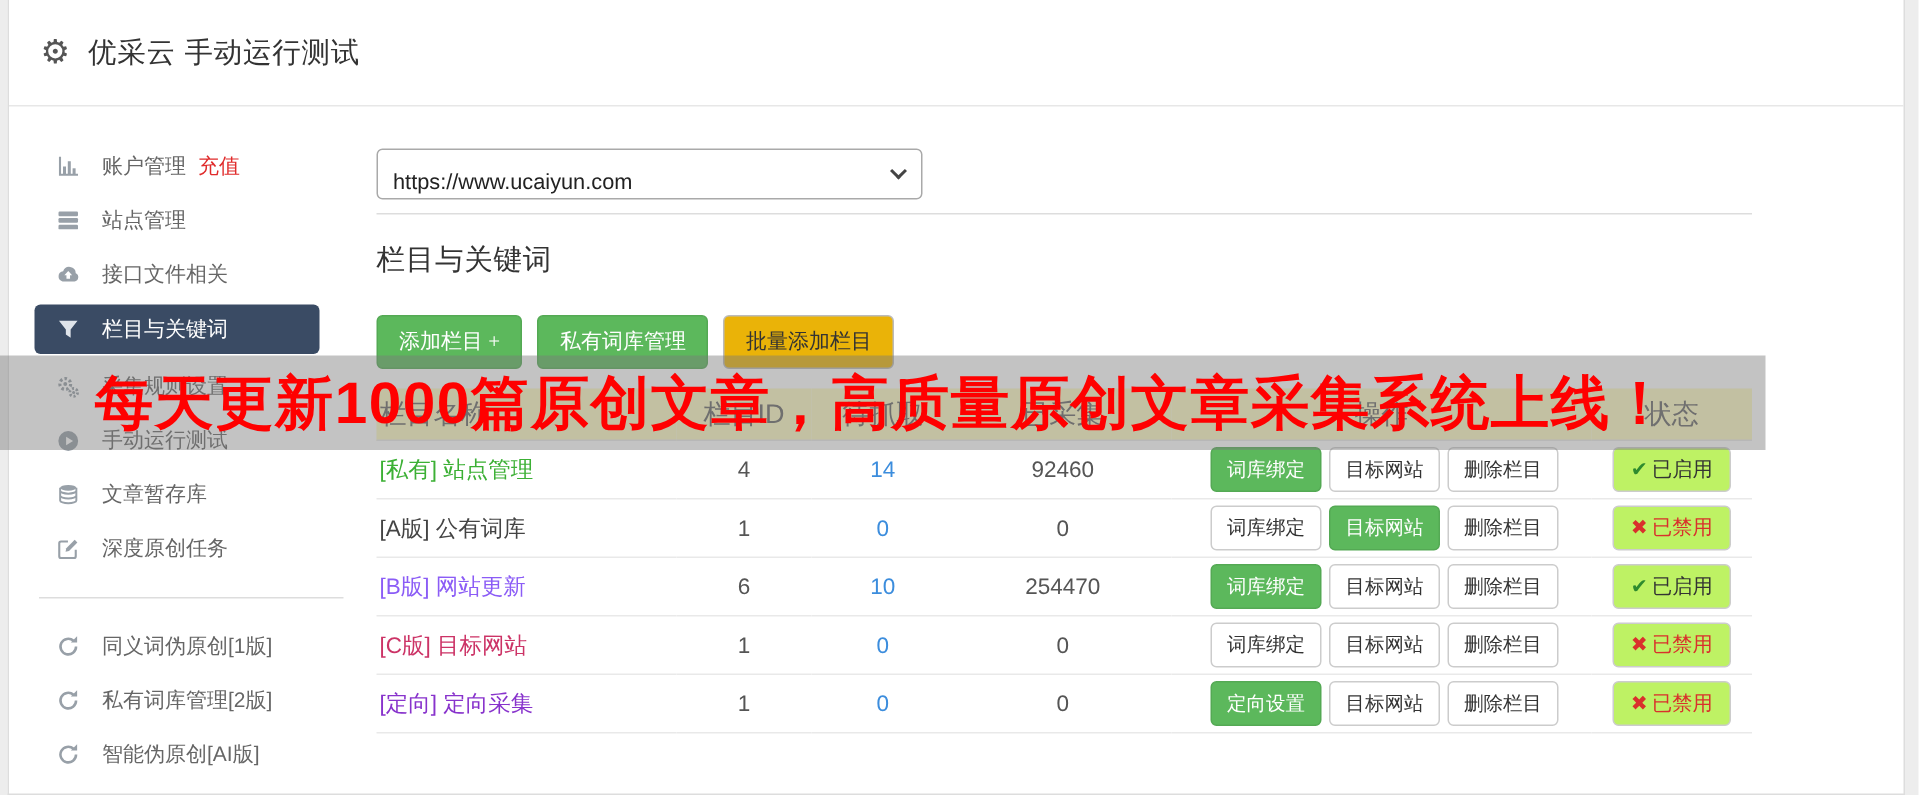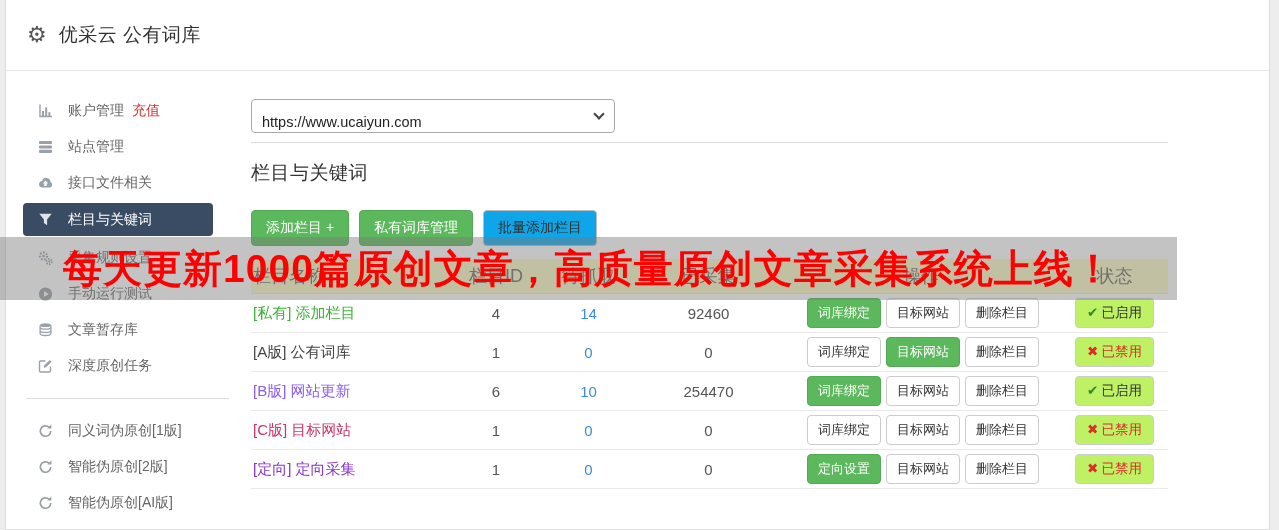--- a/index.html
+++ b/index.html
@@ -26,23 +26,23 @@
   .content { flex:1; padding-top:28px; position:relative; }
   .selwrap { position:relative; width:364px; }
   select.site { width:364px; height:34px; border:1px solid #a9a9a9; border-radius:4px;
                 padding:12px 30px 0 10px; font-size:14.5px; color:#222; background:#fff;
                 appearance:none; -webkit-appearance:none; font-family:inherit; }
   .chev { position:absolute; right:12px; top:11px; width:8px; height:8px;
           border-right:2px solid #444; border-bottom:2px solid #444; transform:rotate(45deg); pointer-events:none; }
   .rule { border:none; border-top:1px solid #ddd; width:917px; margin-top:9px; }
   h2.ptitle { font-size:19px; font-weight:normal; color:#333; margin-top:17px; letter-spacing:.5px; }
   .toolbar { margin-top:24px; display:flex; gap:10px; }
-  .btn { font-size:14px; border-radius:4px; padding:8px 14px; cursor:pointer; font-family:Liberation Sans, sans-serif; }
+  .btn { font-size:14px; border-radius:4px; padding:8px 14px; cursor:pointer; font-family:Liberation Serif, serif; }
   .btn.green { background:#5cb85c; border:1px solid #54a954; color:#fff; }
-  .btn.white { background:#0ea5e9; border:1px solid #bbb; color:#333; }
+  .btn.white { background:#eab308; border:1px solid #bbb; color:#333; }
   
   table.grid { border-collapse:collapse; width:917px; margin-top:13px; table-layout:fixed; }
   .grid th { background:#fef9c3; color:#666; font-weight:normal; font-size:18px; padding:5px 2px; }
   .grid col.c-name{width:200px} .grid col.c-id{width:90px} .grid col.c-pend{width:95px}
   .grid col.c-coll{width:145px} .grid col.c-act{width:280px} .grid col.c-stat{width:107px}
   .grid th:first-child { text-align:left; padding-left:2px; }
   .grid td { border-bottom:1px solid #e9e9e9; height:39px; font-size:15px; text-align:center; color:#555; }
   .grid td.name { text-align:left; padding-left:2px; }
   .grid td.act { text-align:left; padding-left:26px; }
   .grid tr td { border-top:1px solid #e9e9e9; }
@@ -60,21 +60,21 @@
             background:rgba(122,122,122,0.45); z-index:50; display:flex; align-items:center;
             justify-content:center; pointer-events:none; }
   .banner span { color:#ff0000; font-size:39px; font-weight:bold; white-space:nowrap; letter-spacing:1px; }
 </style>
 </head>
 <body>
 
 <div class="card">
   <div class="hdr">
     <span class="gear">⚙</span>
-    <h1>优采云 公有词库</h1>
+    <h1>优采云 手动运行测试</h1>
   </div>
 
   <div class="cols">
     <div class="sidebar" id="sidebar">
         <div class="s-item">
           <span class="ic">
             <svg width="17" height="16" viewBox="0 0 16 16">
               <path d="M2.5 1.5v12h12" stroke="#98a0a8" stroke-width="1.4" fill="none"></path>
               <rect x="4.5" y="8" width="2" height="5" fill="#98a0a8"></rect>
               <rect x="7.7" y="4.5" width="2" height="8.5" fill="#98a0a8"></rect>
@@ -159,21 +159,21 @@
           </span>
           <span>同义词伪原创[1版]</span>
         </div>
         <div class="s-item">
           <span class="ic">
             <svg width="17" height="16" viewBox="0 0 16 16">
               <path d="M13.2 8a5.2 5.2 0 1 1-1.7-3.8" fill="none" stroke="#98a0a8" stroke-width="1.7"></path>
               <path d="M13.9 1.2v4.2H9.7z" fill="#98a0a8"></path>
             </svg>
           </span>
-          <span>智能伪原创[2版]</span>
+          <span>私有词库管理[2版]</span>
         </div>
         <div class="s-item">
           <span class="ic">
             <svg width="17" height="16" viewBox="0 0 16 16">
               <path d="M13.2 8a5.2 5.2 0 1 1-1.7-3.8" fill="none" stroke="#98a0a8" stroke-width="1.7"></path>
               <path d="M13.9 1.2v4.2H9.7z" fill="#98a0a8"></path>
             </svg>
           </span>
           <span>智能伪原创[AI版]</span>
         </div>
@@ -210,21 +210,21 @@
               <th>栏目名称</th>
               <th>栏目ID</th>
               <th>待抓取</th>
               <th>已采集</th>
               <th>操作</th>
               <th>状态</th>
             </tr>
           </thead>
         <tbody id="tbody">
             <tr>
-              <td class="name" style="color: rgb(60, 176, 53);">[私有] 添加栏目</td>
+              <td class="name" style="color: rgb(60, 176, 53);">[私有] 站点管理</td>
               <td>4</td>
               <td><a class="pend">14</a></td>
               <td>92460</td>
               <td class="act"><button class="abtn green">词库绑定</button><button class="abtn white">目标网站</button><button class="abtn white">删除栏目</button></td>
               <td><button class="sbtn"><span class="ok">✔</span><span>已启用</span></button></td>
             </tr>
             <tr>
               <td class="name" style="color: rgb(68, 68, 68);">[A版] 公有词库</td>
               <td>1</td>
               <td><a class="pend">0</a></td>

